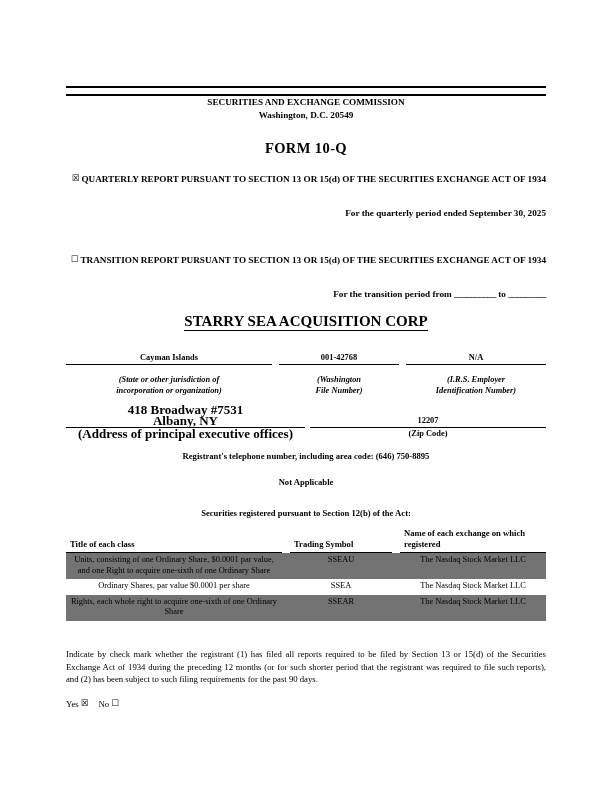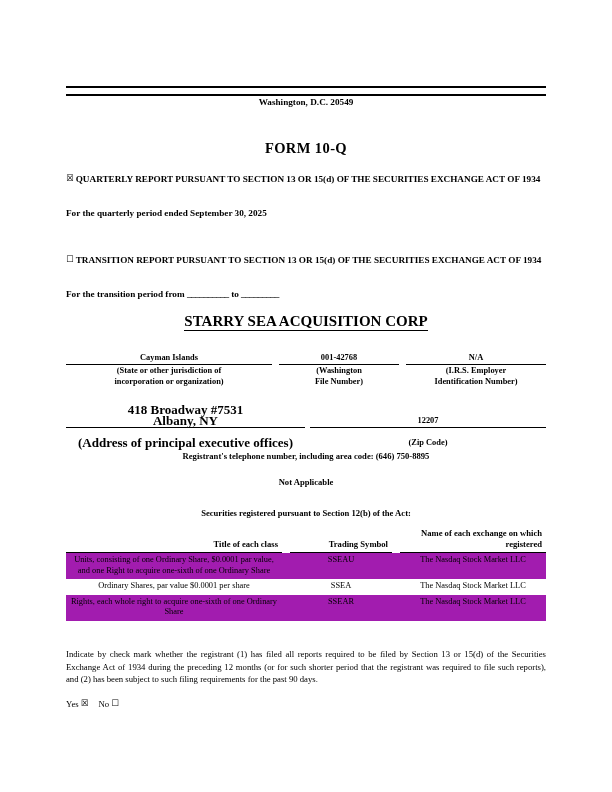--- a/index.html
+++ b/index.html
@@ -55,21 +55,21 @@
     font-size: 14.5px;
     font-weight: bold;
     letter-spacing: 0.4px;
   }
 
   
   .stmt {
     position: absolute;
     left: 0;
     width: 480px;
-    text-align: left;
+    text-align: right;
     font-size: 9.2px;
     font-weight: bold;
     line-height: 13px;
   }
   .stmt-quarterly { top: 173px; }
   .stmt-period { top: 207px; }
   .stmt-or { top: 237px; }
   .stmt-transition { top: 254px; }
   .stmt-transition-period { top: 288px; }
 
@@ -123,42 +123,43 @@
   }
   .jc-1 { width: 206px; }
   .jc-2 { width: 120px; }
   .jc-3 { width: 140px; }
   .juris-val {
     line-height: 11px;
     padding-bottom: 1px;
     border-bottom: 1.3px solid #000;
   }
   .juris-cap {
-    margin-top: 1px;
+    margin-top: 10px;
     line-height: 10.5px;
+    font-style: italic;
   }
 
   
   .addr {
     position: absolute;
     left: 0;
     top: 404px;
     width: 480px;
     display: flex;
     justify-content: space-between;
   }
   .addr-left { width: 239px; text-align: center; font-size: 13px; font-weight: bold; }
   .addr-right { width: 236px; text-align: center; font-size: 8.4px; font-weight: bold; }
   .addr-val {
     line-height: 11px;
     padding-bottom: 1px;
     border-bottom: 1.3px solid #000;
   }
   .addr-right .addr-val { padding-top: 11px; }
-  .addr-cap { margin-top: 10px; line-height: 10.5px; }
+  .addr-cap { margin-top: 1px; line-height: 10.5px; }
 
   .phone {
     position: absolute;
     left: 0;
     top: 451px;
     width: 480px;
     text-align: center;
     font-size: 8.6px;
     font-weight: bold;
   }
@@ -188,37 +189,37 @@
     left: 0;
     top: 528px;
     width: 480px;
     border-collapse: collapse;
     table-layout: fixed;
     font-size: 8.4px;
   }
   .sec-table th {
     font-weight: bold;
     font-size: 8.6px;
-    text-align: right;
+    text-align: left;
     vertical-align: bottom;
     padding: 0 4px 2px 4px;
     border-bottom: 1.3px solid #000;
     line-height: 11px;
   }
   .sec-table th.spacer {
     border-bottom: none;
     padding: 0;
   }
   .sec-table td {
     text-align: center;
     vertical-align: top;
     padding: 2px 4px 3px 4px;
     line-height: 10.5px;
   }
-  .row-shaded td { background: #a21caf; }
+  .row-shaded td { background: #737373; }
 
   
   .para {
     position: absolute;
     left: 0;
     top: 648px;
     width: 480px;
     font-size: 8.7px;
     line-height: 12.6px;
     text-align: justify;
@@ -230,20 +231,21 @@
   .yesno .gap { display: inline-block; width: 8px; }
 </style>
 </head>
 <body>
 
 <div class="page">
 
   <div class="top-bar"></div>
 
   <div class="heading">
+    <div>SECURITIES AND EXCHANGE COMMISSION</div>
     <div>Washington, D.C. 20549</div>
   </div>
 
   <div class="form-title">FORM 10-Q</div>
 
   <div class="stmt stmt-quarterly">
     <span class="cbox">☒</span><span>QUARTERLY REPORT PURSUANT TO SECTION 13 OR 15(d) OF THE SECURITIES EXCHANGE ACT OF 1934</span>
   </div>
 
   <div class="stmt stmt-period">For the quarterly period ended September 30, 2025</div>

